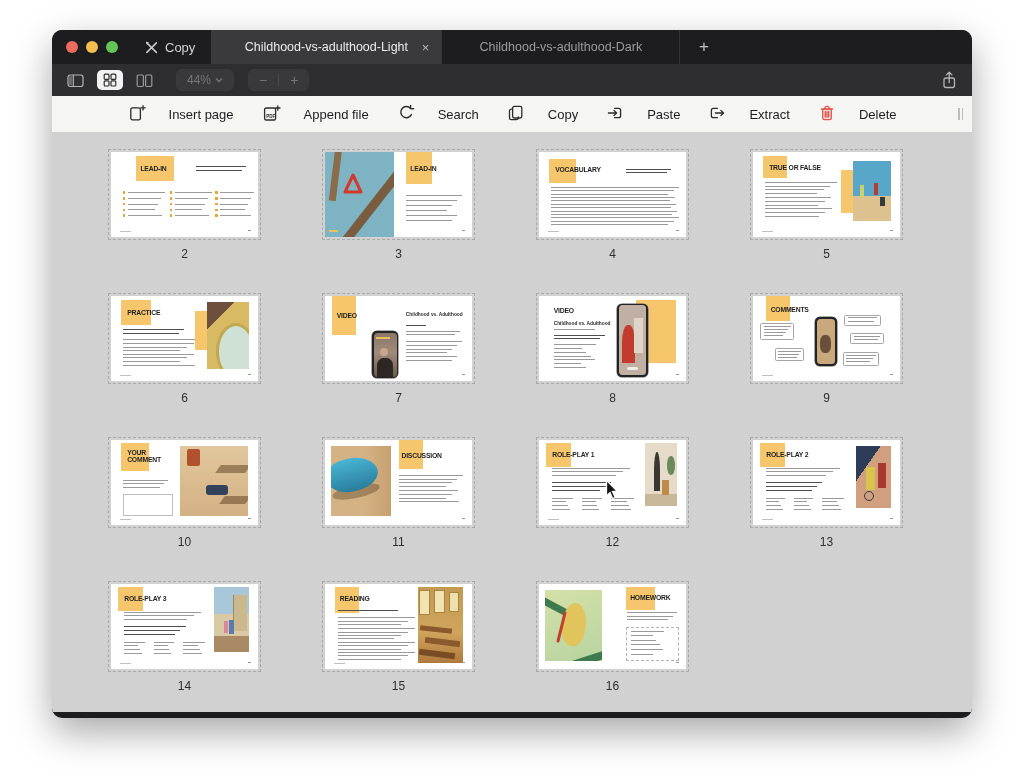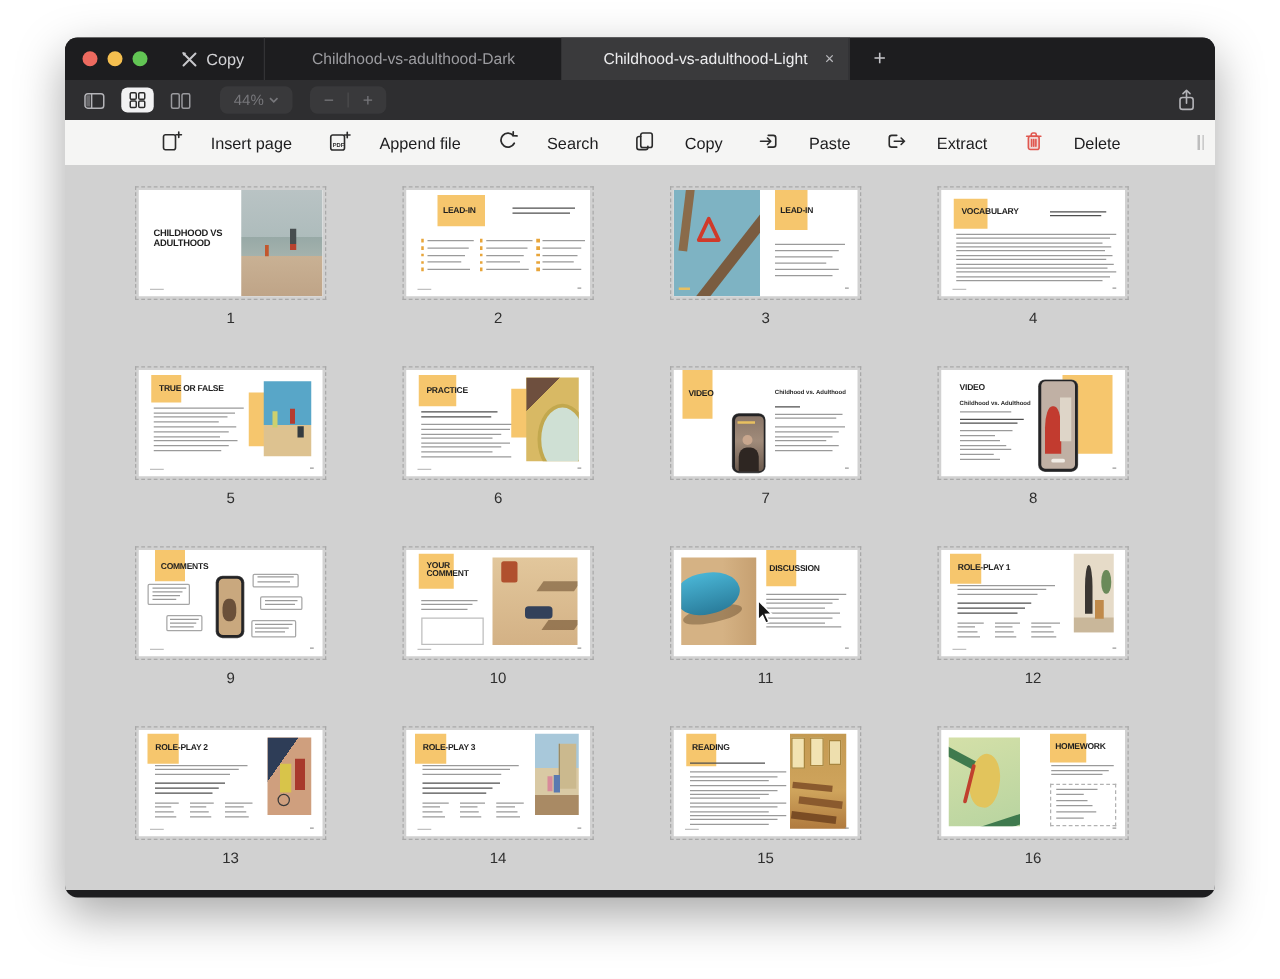--- a/index.html
+++ b/index.html
@@ -82,26 +82,26 @@
     </div>
     <div class="toolsbtn">
       <span class="tb-ic">
         <svg width="15" height="15" viewBox="0 0 16 16">
             <path d="M3 13.2 13.2 3M3 3l10.2 10.2" stroke="#c8c8cc" stroke-width="1.7" stroke-linecap="round" fill="none"></path>
             <path d="M2 1.6l3.4 1-2.4 2.4-1-3.4z" fill="#c8c8cc"></path>
           </svg>
       </span>
       <span>Copy</span>
     </div>
-    <div class="tab tab2">
-      <span>Childhood-vs-adulthood-Dark</span>
-    </div>
     <div class="tab tab1 active">
       <span>Childhood-vs-adulthood-Light</span>
       <span class="close">×</span>
+    </div>
+    <div class="tab tab2">
+      <span>Childhood-vs-adulthood-Dark</span>
     </div>
     <div class="newtab">
       <span>+</span>
     </div>
   </div>
 
   <div class="toolbar2">
     <span class="tb-ic">
       <svg width="19" height="17" viewBox="0 0 19 17">
           <rect x="2" y="3" width="15" height="11.5" rx="2.2" fill="none" stroke="#b4b4b8" stroke-width="1.2"></rect>
@@ -218,31 +218,20 @@
     </div>
     <span class="grip">
         <i></i>
         <i></i>
       </span>
   </div>
 
   <div class="content">
     <div class="grid">
 
-      <div class="cell">
-        <div class="pg">
-          <div class="ph" style="left:55.5%;top:0;width:44.5%;height:100%;background:linear-gradient(180deg,#b9c3c4 0%,#aebcbc 44%,#97a9a6 44%,#a4b2ad 62%,#c9b194 62%,#bfa487 100%);">
-            <span class="fig" style="left:60%;top:36%;width:5px;height:17px;background:linear-gradient(180deg,#474d4f 72%,#b8422f 72%);"></span>
-            <span class="fig" style="left:30%;top:52%;width:3px;height:8.5px;background:#c2572d;"></span>
-          </div>
-          <div class="t big" style="left:8%;top:36%;width:44%;">CHILDHOOD VS ADULTHOOD</div>
-          <span class="ft"></span>
-        </div>
-        <div class="pgnum">1</div>
-      </div>
 
       <div class="cell">
         <div class="pg">
           <span class="yl" style="left:17%;top:5%;width:26%;height:29%;"></span>
           <div class="t" style="left:20%;top:15%;">LEAD-IN</div>
           <div class="lg" style="left:58%;top:17%;width:34%;">
               <div class="ln dk" style="margin-bottom: 2.2px; width: 100%;"></div>
               <div class="ln dk" style="margin-bottom: 2.2px; width: 91%;"></div>
             </div>
           <div class="lg" style="left:8%;top:47%;width:25%;">

